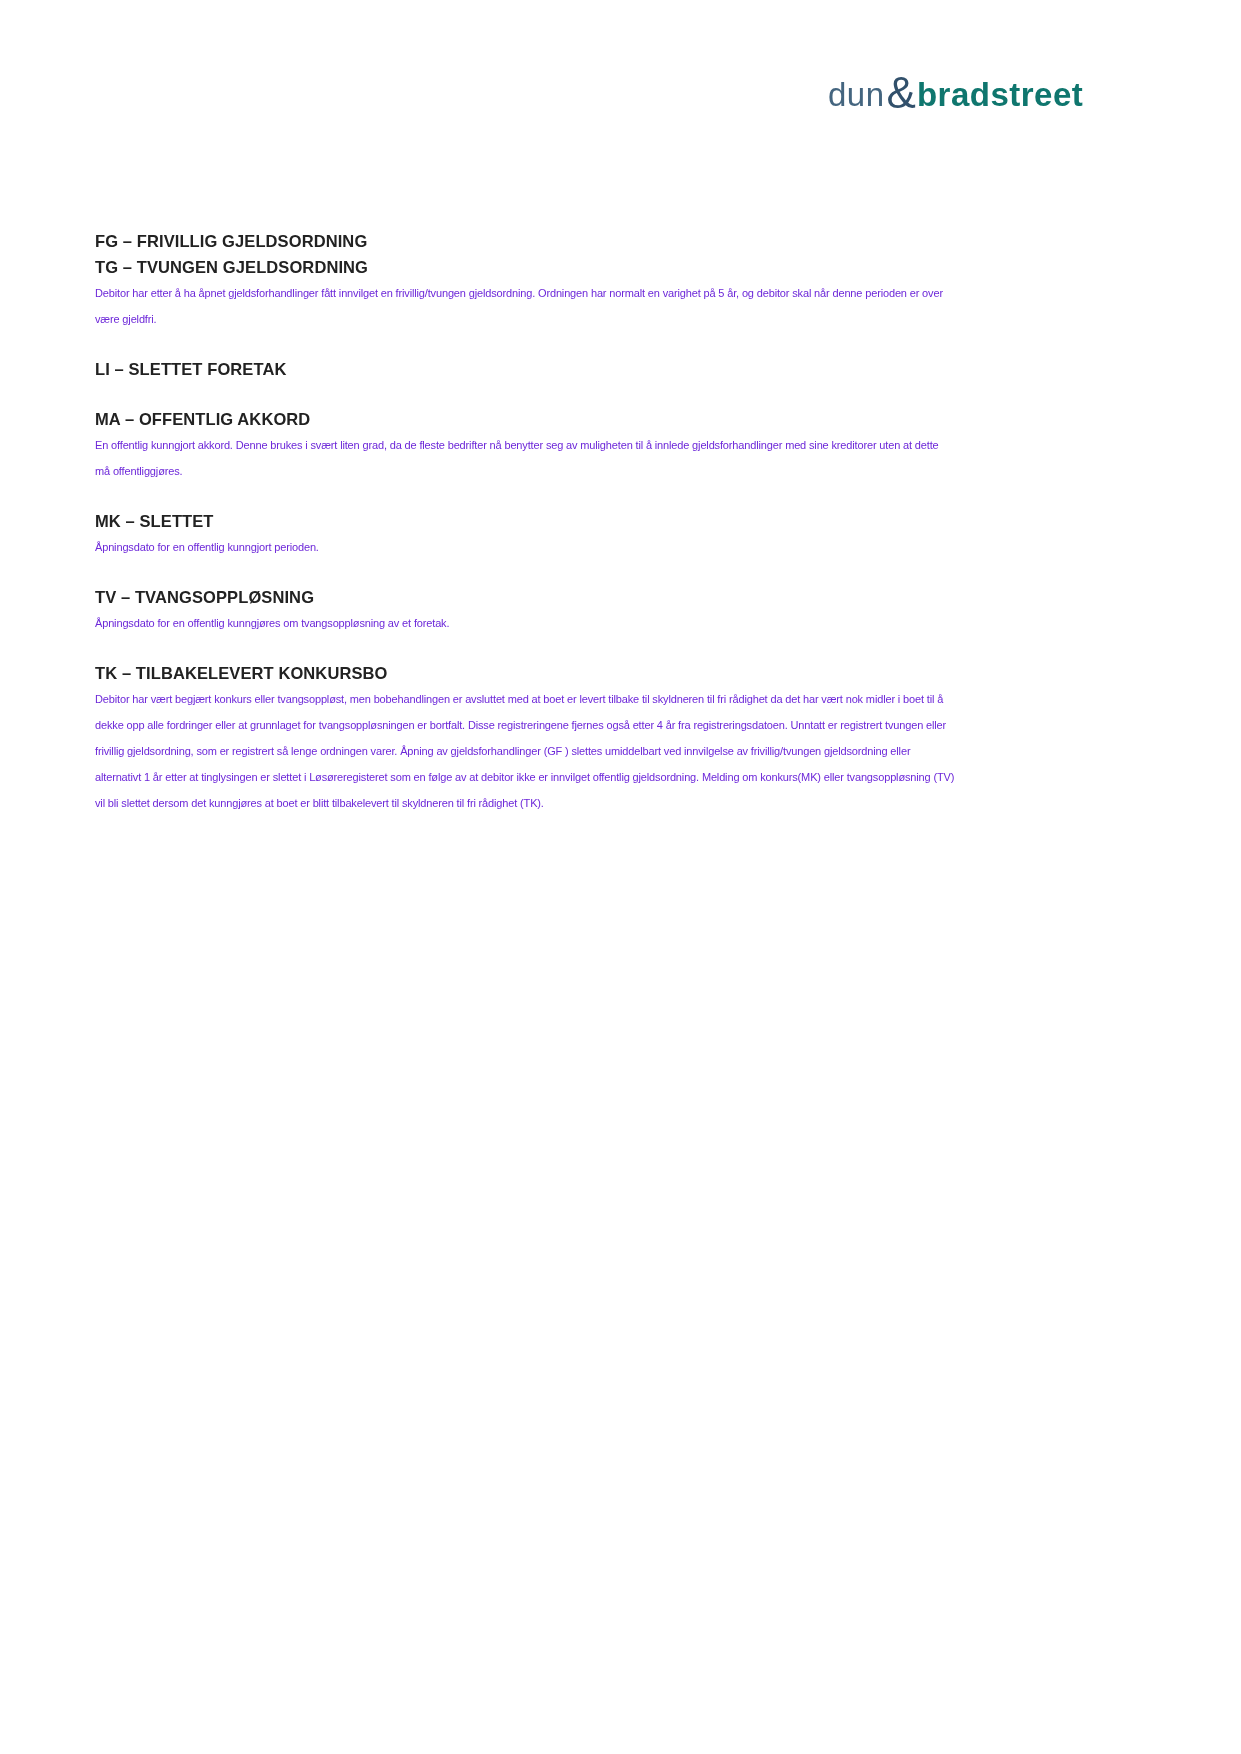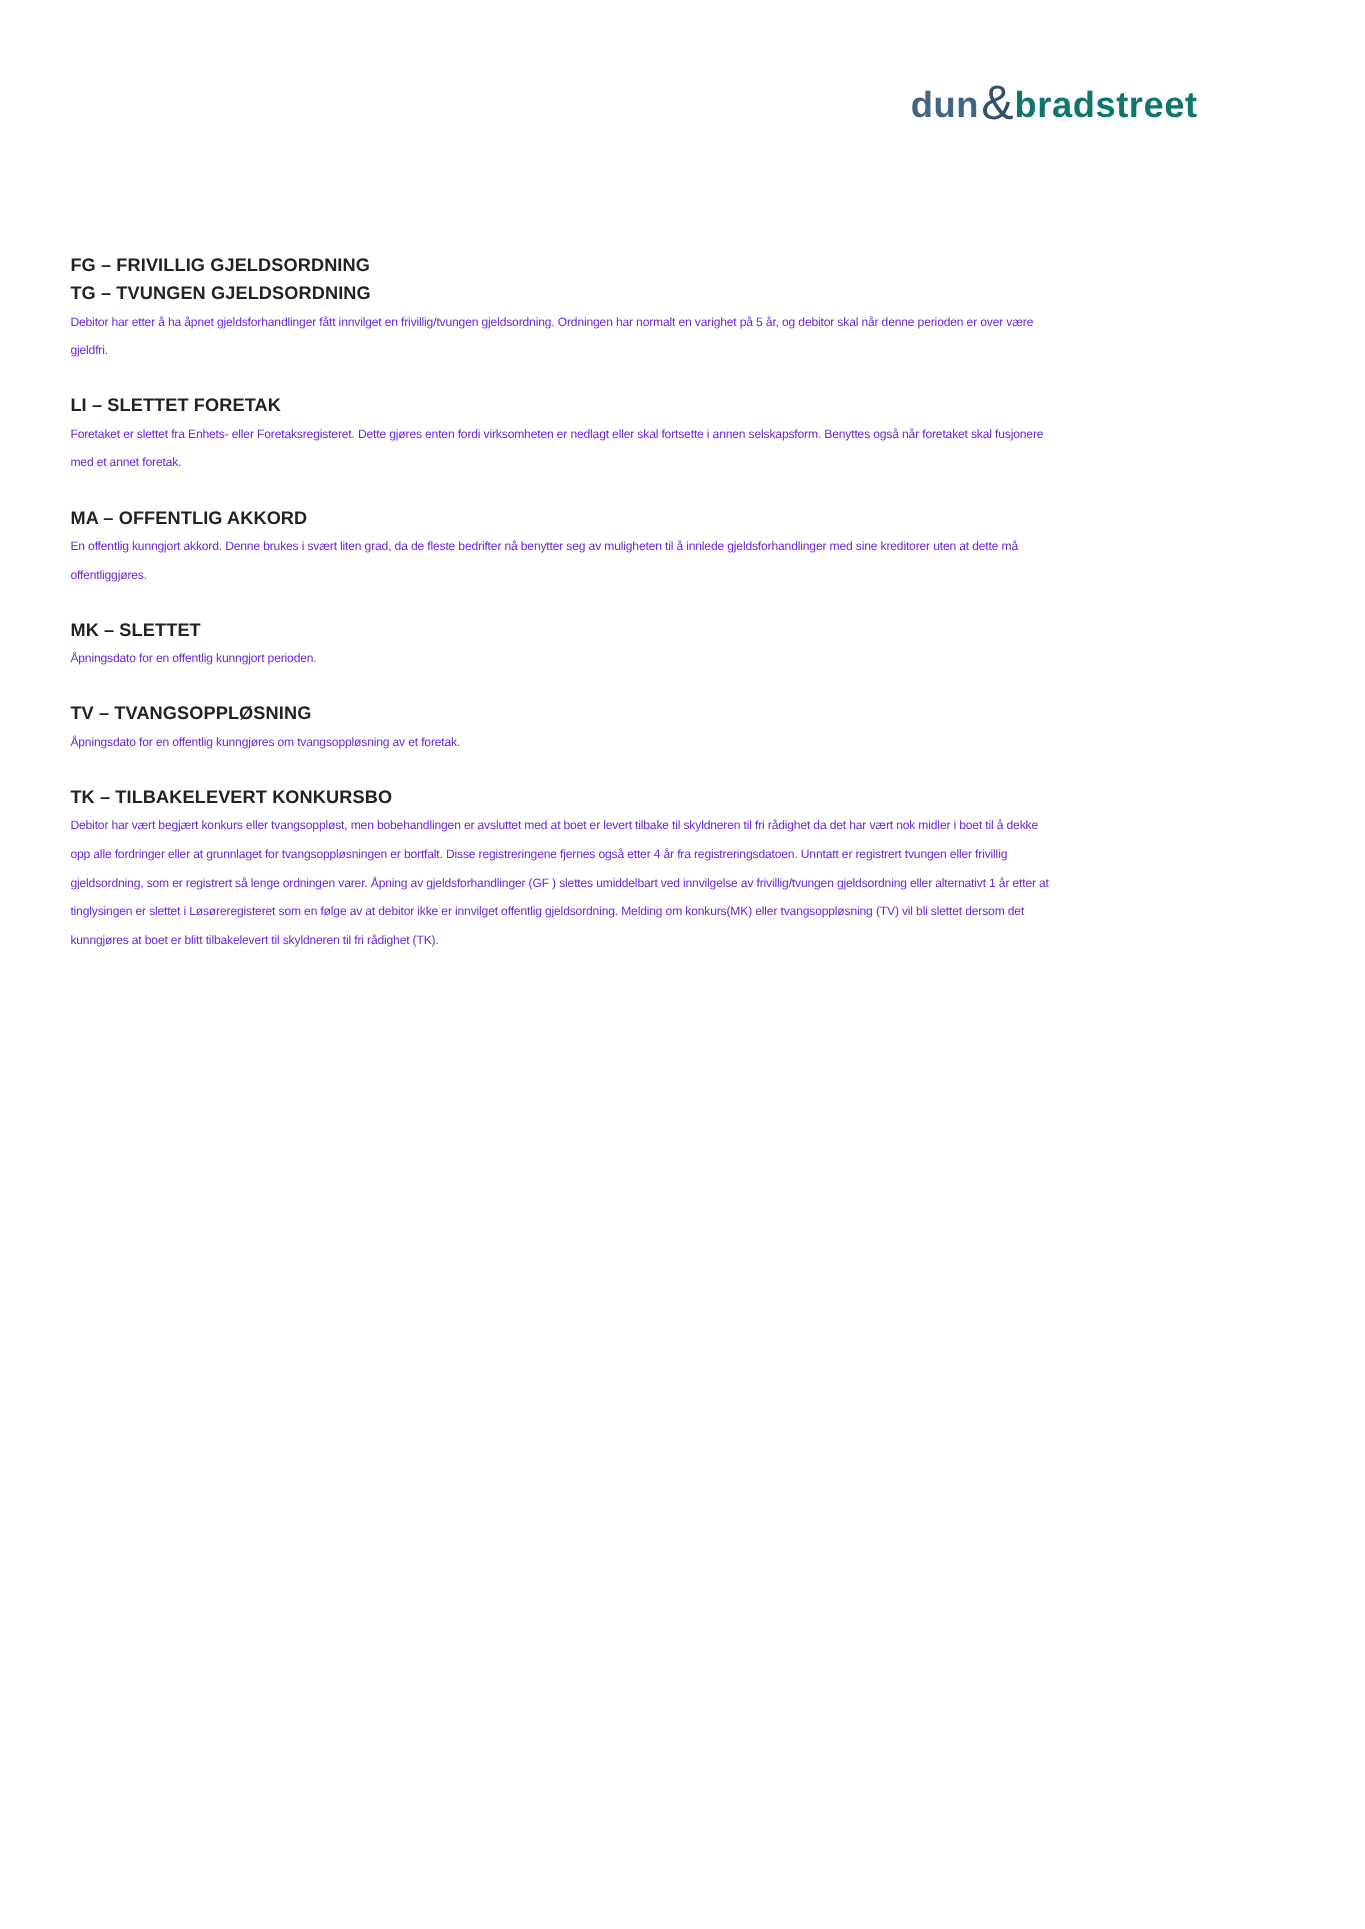--- a/index.html
+++ b/index.html
@@ -19,21 +19,21 @@
     position: absolute;
     left: 828px;
     top: 76px;
     display: flex;
     align-items: baseline;
     white-space: nowrap;
     user-select: none;
   }
   .logo-dun {
     font-size: 33px;
-    font-weight: 700;
+    font-weight: 400;
     color: #44657f;
     letter-spacing: 0.5px;
   }
   .logo-amp {
     font-size: 44px;
     font-weight: 400;
     color: #31506b;
     margin: 0 1px 0 2px;
     line-height: 0;
     position: relative;
@@ -48,20 +48,21 @@
   }
   .content {
     position: absolute;
     left: 64px;
     top: 228px;
     width: 892px;
     color: #2d2d2d;
   }
   .section {
     margin-bottom: 24px;
+    margin-left: 31px;
   }
   .section h3 {
     margin: 0;
     font-size: 16.5px;
     line-height: 26px;
     font-weight: 700;
     color: #222222;
     letter-spacing: 0.1px;
   }
   .section p {
@@ -96,21 +97,20 @@
   <div class="content">
 
     <div class="section">
       <h3>FG – FRIVILLIG GJELDSORDNING</h3>
       <h3>TG – TVUNGEN GJELDSORDNING</h3>
       <p>Debitor har etter å ha åpnet gjeldsforhandlinger fått innvilget en frivillig/tvungen gjeldsordning. Ordningen har normalt en varighet på 5 år, og debitor skal når denne perioden er over være gjeldfri.</p>
     </div>
 
     <div class="section">
       <h3>LI – SLETTET FORETAK</h3>
-      <p>Foretaket er slettet fra Enhets- eller Foretaksregisteret. Dette gjøres enten fordi virksomheten er nedlagt eller skal fortsette i annen selskapsform. Benyttes også når foretaket skal fusjonere med et annet foretak.</p>
     </div>
 
     <div class="section">
       <h3>MA – OFFENTLIG AKKORD</h3>
       <p>En offentlig kunngjort akkord. Denne brukes i svært liten grad, da de fleste bedrifter nå benytter seg av muligheten til å innlede gjeldsforhandlinger med sine kreditorer uten at dette må offentliggjøres.</p>
     </div>
 
     <div class="section">
       <h3>MK – SLETTET</h3>
       <p>Åpningsdato for en offentlig kunngjort perioden.</p>

